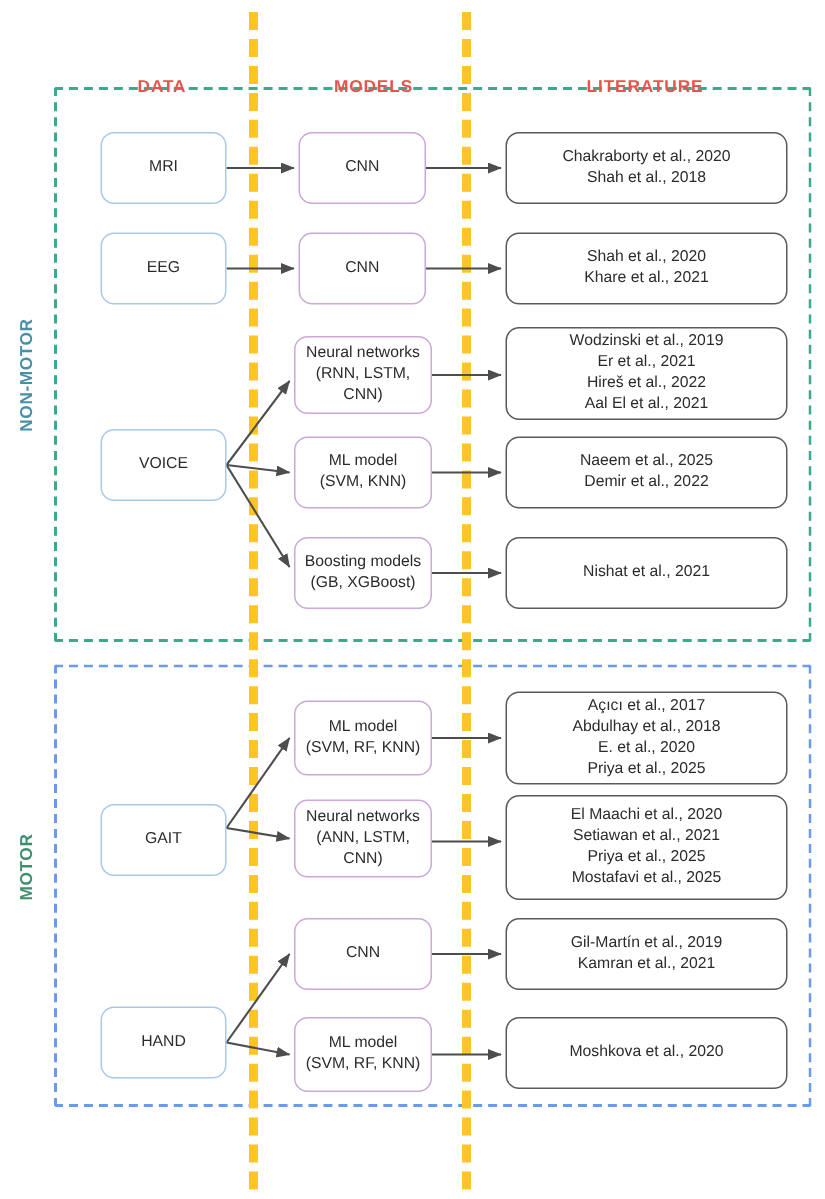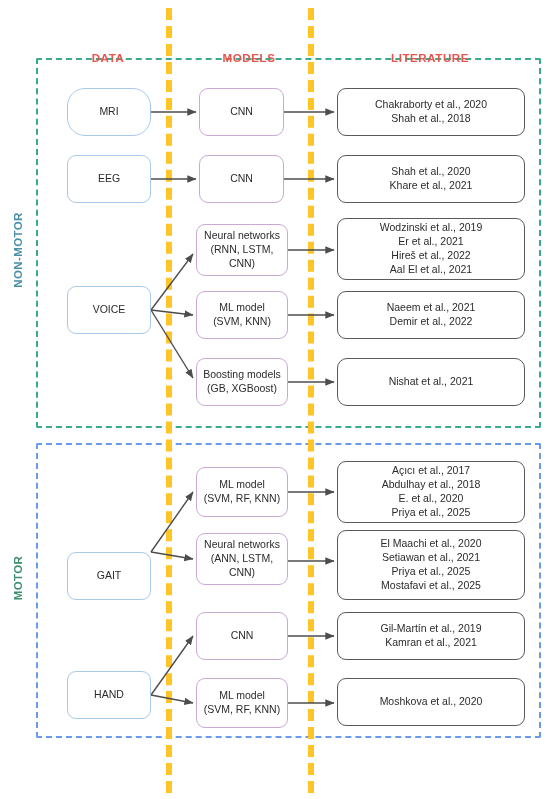--- a/index.html
+++ b/index.html
@@ -132,30 +132,30 @@
       <div class="vdivider" style="left: 308px; top: 8px; height: 785px;"></div>
     </div>
 
   <div id="header-layer">
       <div class="col-header" style="left: 108px; top: 16px;">DATA</div>
       <div class="col-header" style="left: 249px; top: 16px;">MODELS</div>
       <div class="col-header" style="left: 430px; top: 16px;">LITERATURE</div>
     </div>
 
   <div id="node-layer">
-      <div class="node data" style="left: 67px; top: 88px; width: 84px; height: 48px; border-radius: 18px;">
+      <div class="node data" style="left: 67px; top: 88px; width: 84px; height: 48px;">
         <span class="txt">MRI</span>
       </div>
       <div class="node data" style="left: 67px; top: 155px; width: 84px; height: 48px;">
         <span class="txt">EEG</span>
       </div>
       <div class="node data" style="left: 67px; top: 286px; width: 84px; height: 48px;">
         <span class="txt">VOICE</span>
       </div>
-      <div class="node data" style="left: 67px; top: 552px; width: 84px; height: 48px;">
+      <div class="node data" style="left: 67px; top: 536px; width: 84px; height: 48px;">
         <span class="txt">GAIT</span>
       </div>
       <div class="node data" style="left: 67px; top: 671px; width: 84px; height: 48px; align-items: center;">
         <span class="txt">HAND</span>
       </div>
       <div class="node model" style="left: 199px; top: 88px; width: 85px; height: 48px;">
         <span class="txt">CNN</span>
       </div>
       <div class="node model" style="left: 199px; top: 155px; width: 85px; height: 48px;">
         <span class="txt">CNN</span>
@@ -197,24 +197,24 @@
         <span class="txt">Shah et al., 2020
 Khare et al., 2021</span>
       </div>
       <div class="node lit" style="left: 337px; top: 218px; width: 188px; height: 62px;">
         <span class="txt">Wodzinski et al., 2019
 Er et al., 2021
 Hireš et al., 2022
 Aal El et al., 2021</span>
       </div>
       <div class="node lit" style="left: 337px; top: 291px; width: 188px; height: 48px;">
-        <span class="txt">Naeem et al., 2021
+        <span class="txt">Naeem et al., 2025
 Demir et al., 2022</span>
       </div>
-      <div class="node lit" style="left: 337px; top: 358px; width: 188px; height: 48px; border-radius: 10px;">
+      <div class="node lit" style="left: 337px; top: 358px; width: 188px; height: 48px;">
         <span class="txt">Nishat et al., 2021</span>
       </div>
       <div class="node lit" style="left: 337px; top: 461px; width: 188px; height: 62px;">
         <span class="txt">Açıcı et al., 2017
 Abdulhay et al., 2018
 E. et al., 2020
 Priya et al., 2025</span>
       </div>
       <div class="node lit" style="left: 337px; top: 530px; width: 188px; height: 70px;">
         <span class="txt">El Maachi et al., 2020

